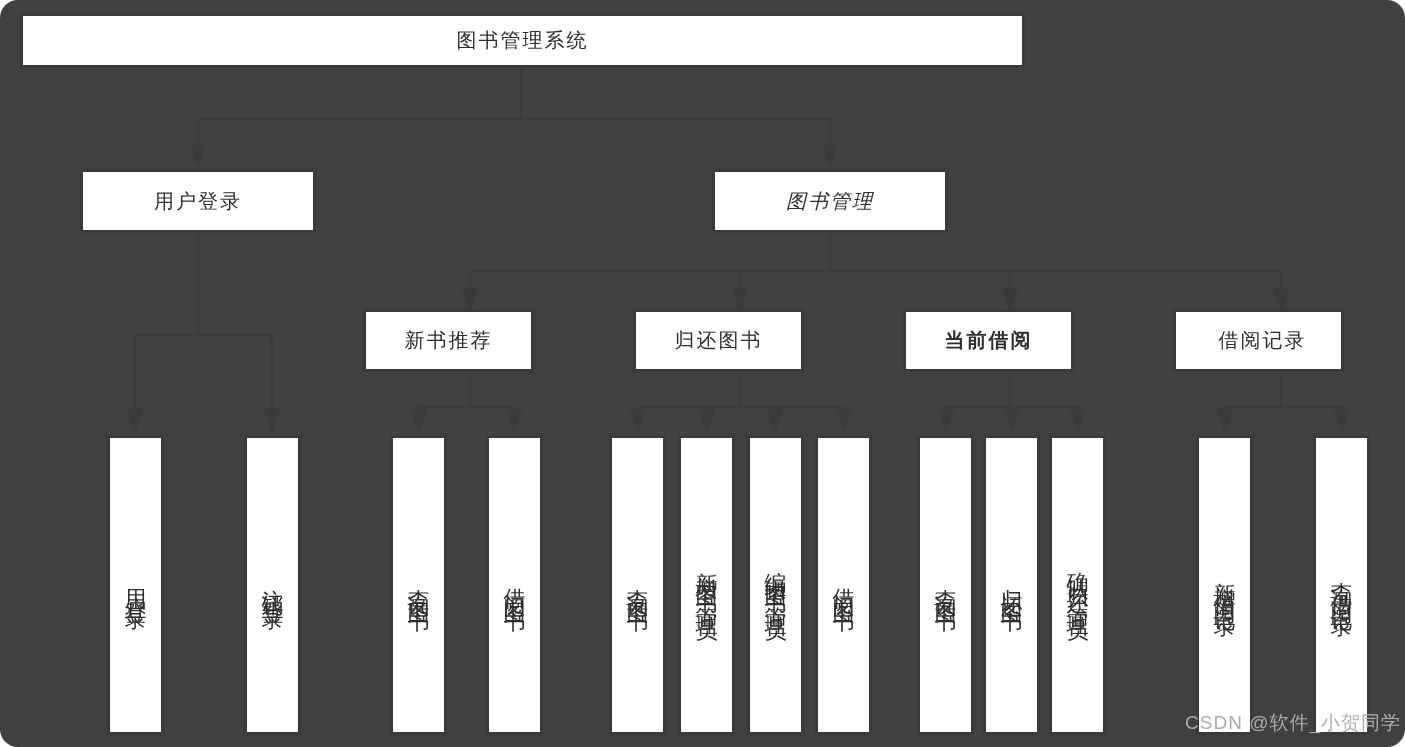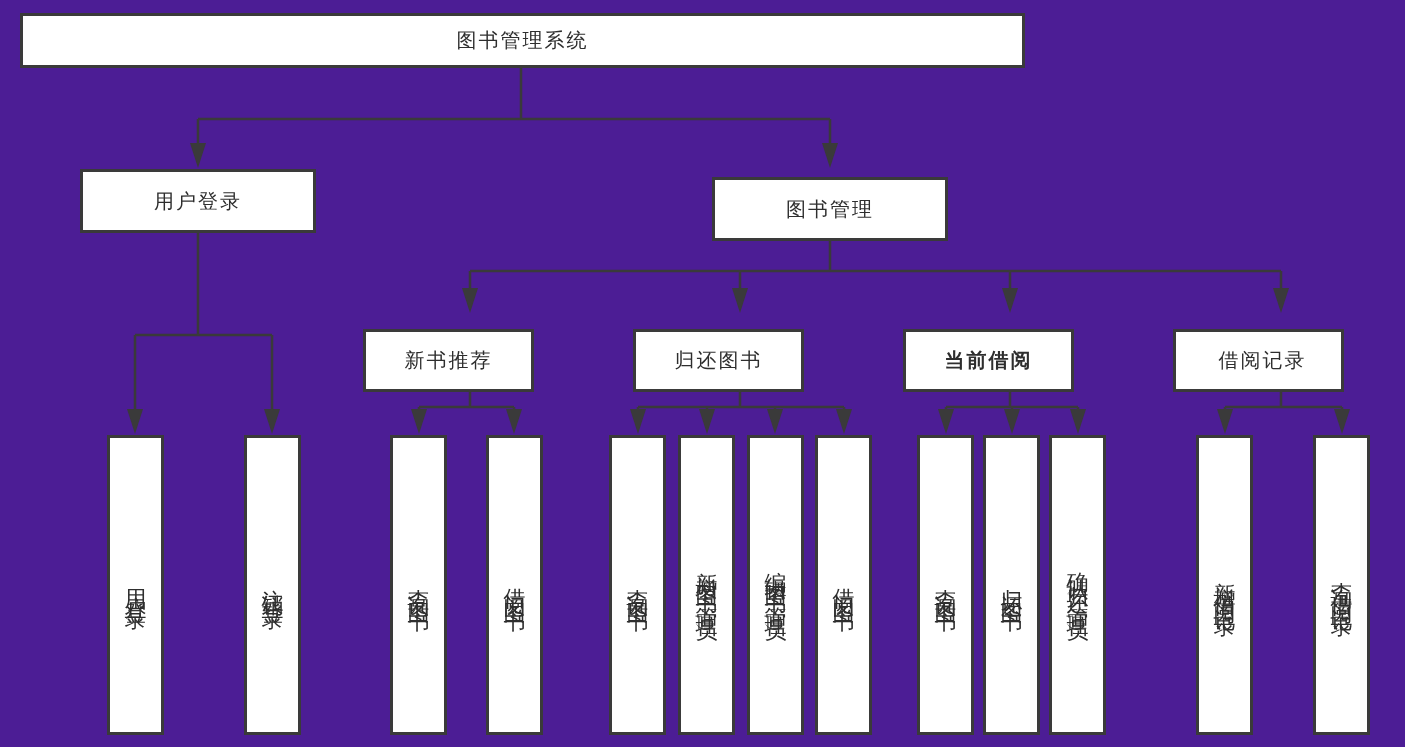--- a/index.html
+++ b/index.html
@@ -1,22 +1,23 @@
 <!DOCTYPE html>
 <html><head>
 <meta charset="utf-8">
 <style>
   html, body { margin: 0; padding: 0; background: #ffffff; }
   .stage {
     position: relative;
     width: 1405px;
     height: 747px;
-    background: #4c1d95;
+    background: #404040;
     font-family: "Liberation Sans", sans-serif;
     overflow: hidden;
+    border-radius: 18px;
   }
   svg.connectors {
     position: absolute;
     left: 0; top: 0;
     width: 1405px; height: 747px;
   }
   .node {
     position: absolute;
     box-sizing: border-box;
     border: 3px solid #3a3a3a;
@@ -24,22 +25,22 @@
     display: flex;
     align-items: center;
     justify-content: center;
     color: #2e2e2e;
     font-size: 20px;
     letter-spacing: 2px;
     white-space: nowrap;
   }
   .node.root  { left: 20px;  top: 13px;  width: 1005px; height: 55px; }
   .node.l2a   { left: 80px;  top: 169px; width: 236px;  height: 64px; }
-  .node.l2b   { left: 712px; top: 177px; width: 236px;  height: 64px; }
-  .node.l3    { top: 329px;  height: 63px; width: 171px; justify-content: center; }
+  .node.l2b   { left: 712px; top: 169px; width: 236px;  height: 64px; font-style: italic; }
+  .node.l3    { top: 309px;  height: 63px; width: 171px; justify-content: center; }
   .node.l3a   { left: 363px; }
   .node.l3b   { left: 633px; }
   .node.l3c   { left: 903px; font-weight: bold; }
   .node.l3d   { left: 1173px; padding-left: 8px; }
   .leaf {
     position: absolute;
     box-sizing: border-box;
     top: 435px;
     width: 57px;
     height: 300px;
@@ -183,14 +184,15 @@
   <div class="leaf lf11">
     <span class="vtext">确认归还（管理员）</span>
   </div>
   <div class="leaf lf12">
     <span class="vtext">新增借阅记录</span>
   </div>
   <div class="leaf lf13">
     <span class="vtext">查询借阅记录</span>
   </div>
 
+  <div class="watermark">CSDN @软件_小贺同学</div>
 
 </div>
 
 </body></html>

